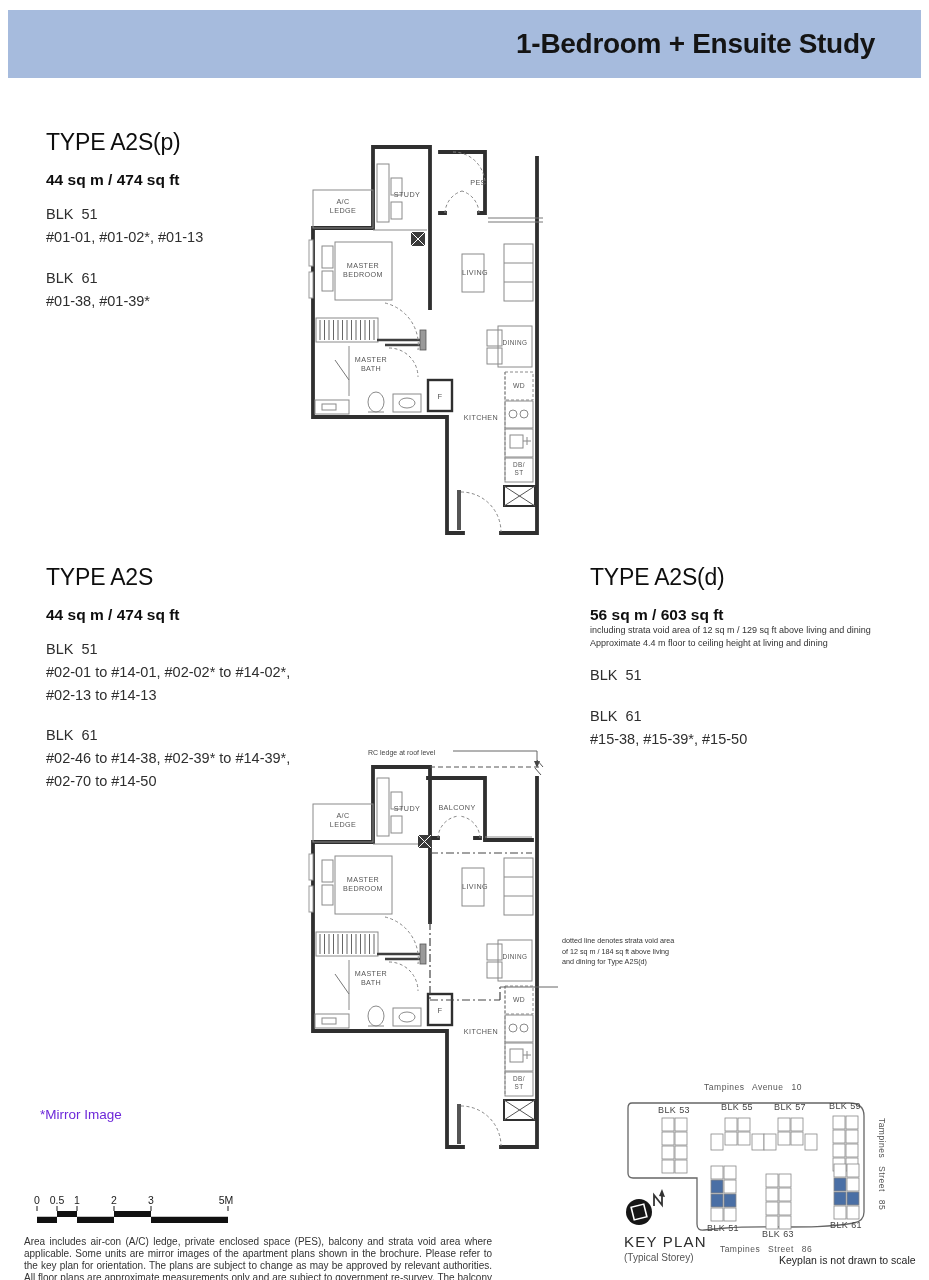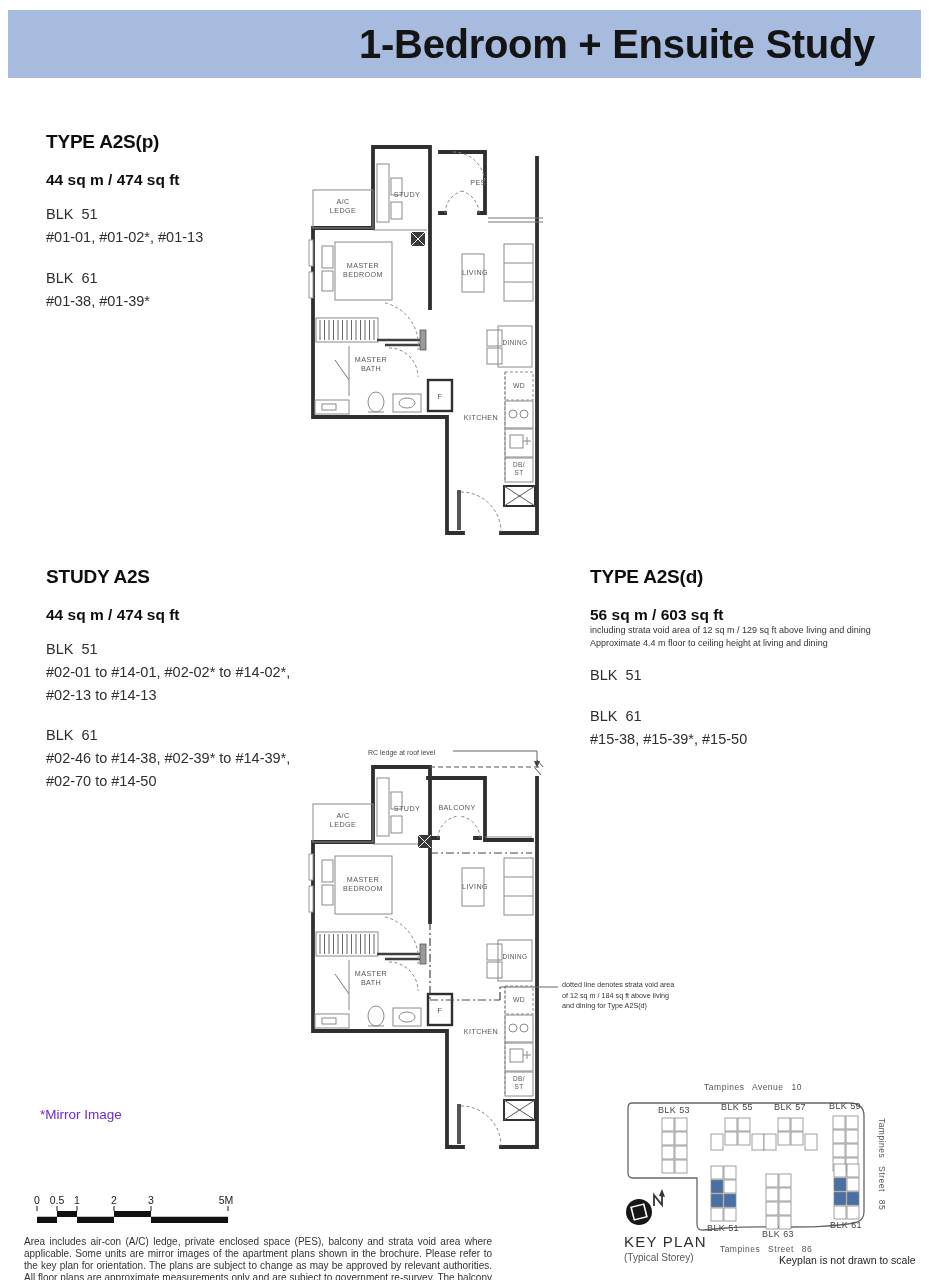--- a/index.html
+++ b/index.html
@@ -4,31 +4,31 @@
 <style>
   html,body{margin:0;padding:0;}
   body{
     width:929px;height:1280px;position:relative;background:#ffffff;
     font-family:"Liberation Sans",sans-serif;color:#111;overflow:hidden;
   }
   .abs{position:absolute;}
   #banner{left:8px;top:10px;width:913px;height:68px;background:#a6bbdd;}
   #banner .banner-text{
     display:block;text-align:right;line-height:68px;padding-right:46px;
-    font-size:40px;font-weight:bold;color:#141414;letter-spacing:-.3px;
+    font-size:28px;font-weight:bold;color:#141414;letter-spacing:-.3px;
   }
   .type-block{position:absolute;}
-  .type-title{font-size:19px;font-weight:bold;color:#0e0e0e;letter-spacing:-.2px;line-height:24px;}
+  .type-title{font-size:23px;font-weight:normal;color:#0e0e0e;letter-spacing:-.2px;line-height:24px;}
   .type-area{font-size:15.5px;font-weight:bold;color:#0e0e0e;margin-top:16px;line-height:19px;}
   .blk{font-size:14.5px;color:#2e2e2e;white-space:pre;margin-top:16px;line-height:19px;}
   .blk2{margin-top:22px;}
   .units{font-size:14.5px;color:#2e2e2e;margin-top:4px;line-height:18.5px;}
   .note{font-size:9px;color:#333;line-height:13px;}
   .notes-wrap{}
-  #strata-note{left:562px;top:980px;width:230px;font-size:7.2px;line-height:10.5px;color:#333;}
+  #strata-note{left:562px;top:936px;width:230px;font-size:7.2px;line-height:10.5px;color:#333;}
   #mirror-note{left:40px;top:1107px;font-size:13.5px;color:#6d28d9;}
   #disclaimer{left:24px;top:1236px;width:468px;font-size:10px;line-height:12px;color:#333;text-align:justify;}
   svg{display:block;font-family:"Liberation Sans",sans-serif;}
 </style>
 </head>
 <body>
 
 <div id="banner" class="abs">
   <span class="banner-text">1-Bedroom + Ensuite Study</span>
 </div>
@@ -36,21 +36,21 @@
 <div class="type-block" style="left:46px;top:130px;">
   <div class="type-title">TYPE A2S(p)</div>
   <div class="type-area">44 sq m / 474 sq ft</div>
   <div class="blk">BLK  51</div>
   <div class="units">#01-01, #01-02*, #01-13</div>
   <div class="blk blk2">BLK  61</div>
   <div class="units">#01-38, #01-39*</div>
 </div>
 
 <div class="type-block" style="left:46px;top:565px;">
-  <div class="type-title">STUDY A2S</div>
+  <div class="type-title">TYPE A2S</div>
   <div class="type-area">44 sq m / 474 sq ft</div>
   <div class="blk">BLK  51</div>
   <div class="units">#02-01 to #14-01, #02-02* to #14-02*,</div>
   <div class="units">#02-13 to #14-13</div>
   <div class="blk blk2">BLK  61</div>
   <div class="units">#02-46 to #14-38, #02-39* to #14-39*,</div>
   <div class="units">#02-70 to #14-50</div>
 </div>
 
 <div class="type-block" style="left:590px;top:565px;width:330px;">

